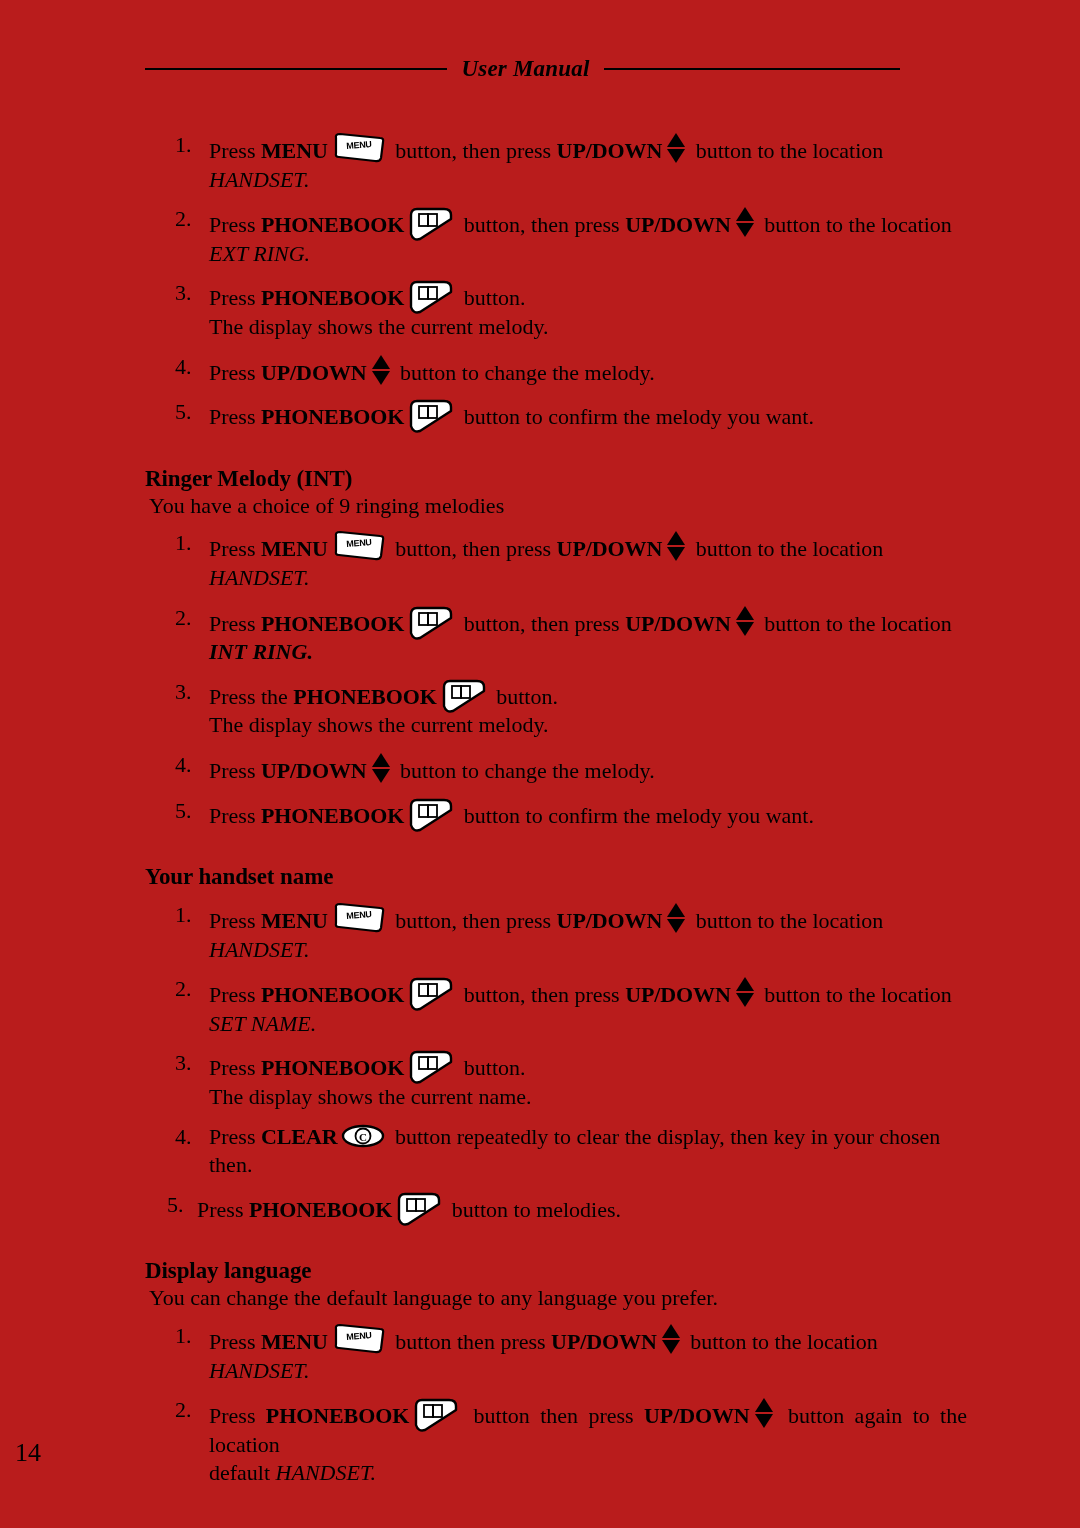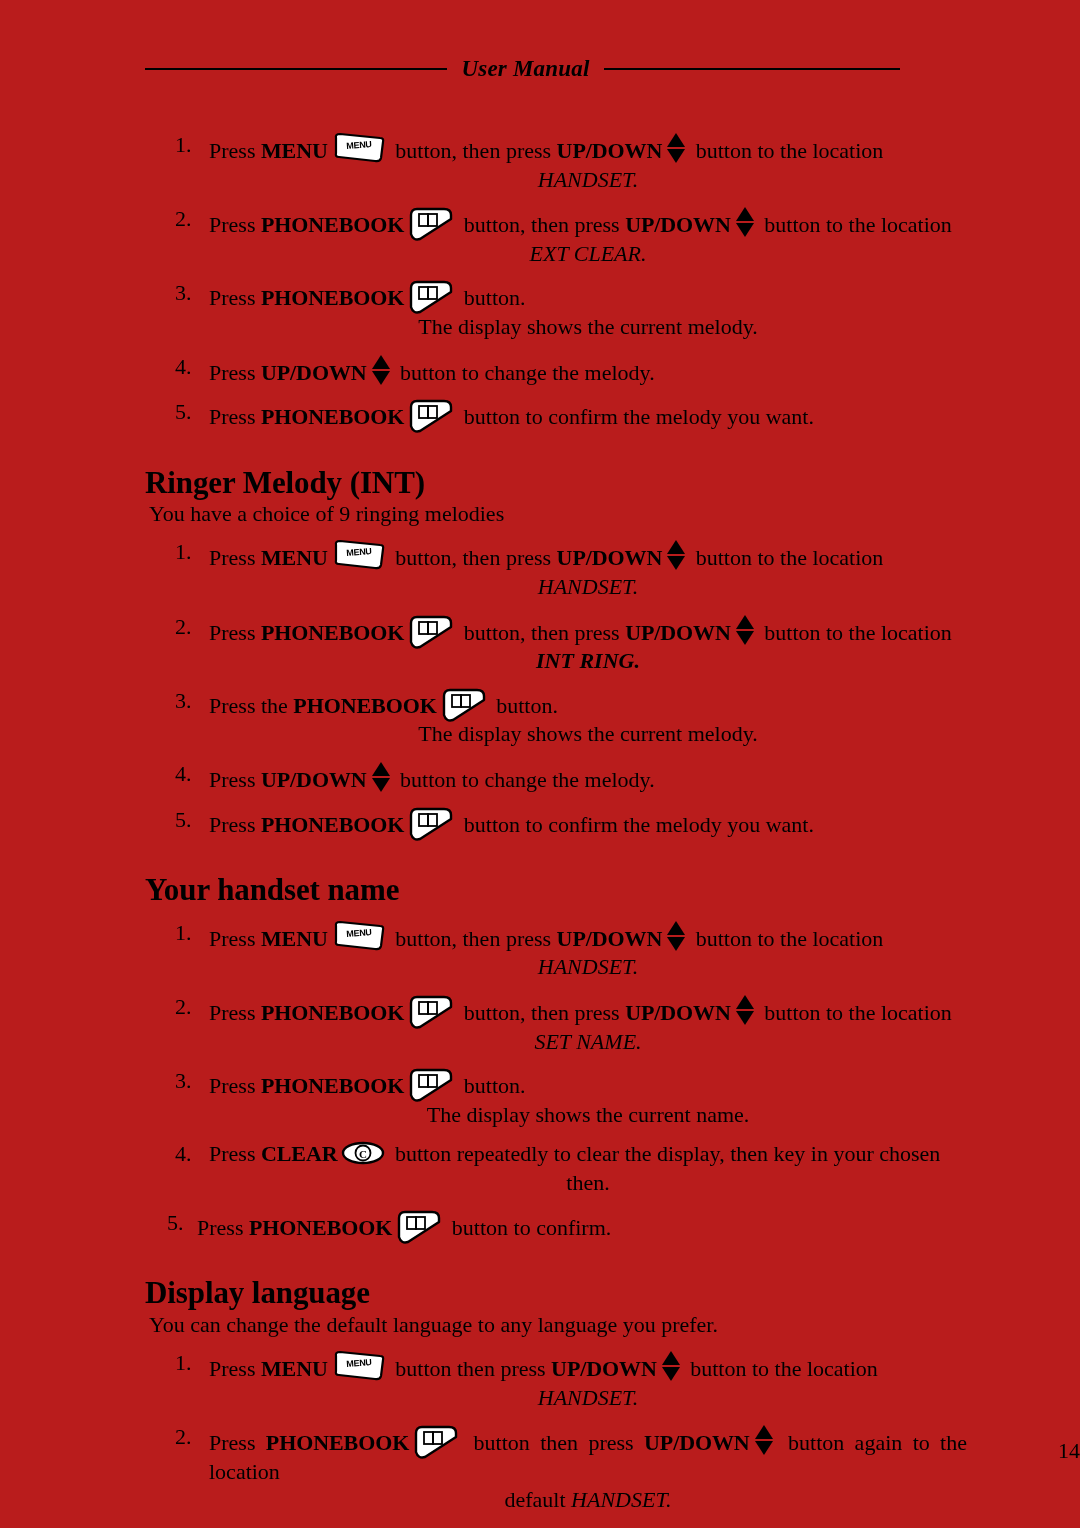--- a/index.html
+++ b/index.html
@@ -45,21 +45,21 @@
 
   
   .content {
     position: absolute;
     left: 145px;
     top: 120px;
     width: 822px;
   }
 
   h2.section-heading {
-    font-size: 31px;
+    font-size: 23px;
     font-weight: bold;
     margin: 0;
     padding: 0;
     line-height: 1.12;
     letter-spacing: -0.1px;
   }
   .section-intro {
     font-size: 22px;
     line-height: 1.18;
     margin: 1px 0 0 4px;
@@ -90,21 +90,21 @@
     font-size: 22px;
   }
   ol.steps > li.tight-num { padding-left: 52px; }
   ol.steps > li.tight-num .num { left: 22px; }
 
   ol.steps > li.nojust { text-align: left; }
 
   
   .runon {
     display: block;
-    text-align: center;
+    text-align: left;
   }
 
   b.kw {
     font-weight: bold;
     font-size: 22px;
     letter-spacing: -0.1px;
   }
   i.loc {
     font-style: italic;
     font-size: 22px;
@@ -163,22 +163,22 @@
   .icon-clear svg { display: block; }
   h2.section-heading { margin-top: 0; }
   .sec-gap-lg { height: 34px; }
 
   
   .page-number {
     position: absolute;
     left: 15px;
     right: 0;
     top: 1438px;
-    text-align: right;
-    font-size: 22px;
+    text-align: left;
+    font-size: 26px;
   }
 </style>
 </head>
 <body>
 
 <div class="page">
 
   <div class="header">
     <span class="rule left"></span>
     <span class="title">User Manual</span>
@@ -208,21 +208,21 @@
          <b class="kw">PHONEBOOK</b><span class="icon icon-phonebook"><svg viewBox="0 0 50 36" width="50" height="36">
                 <path d="M5 9 Q5 3 11 3 L38 3 Q45 3 45 9 L45 13 L14 33 Q7 35 5 28 Z" fill="#ffffff" stroke="#000000" stroke-width="2.4" stroke-linejoin="round"></path>
                 <rect x="13" y="8" width="9" height="12" fill="none" stroke="#000000" stroke-width="1.8"></rect>
                 <rect x="22" y="8" width="9" height="12" fill="none" stroke="#000000" stroke-width="1.8"></rect>
                 <line x1="22" y1="8" x2="22" y2="20" stroke="#000000" stroke-width="1.8"></line>
               </svg></span> <span>button, then press</span>
          <b class="kw">UP/DOWN</b><span class="icon icon-updown"><svg viewBox="0 0 22 34" width="22" height="34">
                 <polygon points="11,2 20,16 2,16" fill="#000000"></polygon>
                 <polygon points="11,32 2,18 20,18" fill="#000000"></polygon>
               </svg></span> <span>button to the location</span>
-         <span class="runon"><i class="loc">EXT CLEAR.</i></span></span>
+         <span class="runon"><i class="loc">EXT RING.</i></span></span>
       </li>
 
       <li class="nojust">
         <span class="num">3.</span>
         <span><span>Press</span>
          <b class="kw">PHONEBOOK</b><span class="icon icon-phonebook"><svg viewBox="0 0 50 36" width="50" height="36">
                 <path d="M5 9 Q5 3 11 3 L38 3 Q45 3 45 9 L45 13 L14 33 Q7 35 5 28 Z" fill="#ffffff" stroke="#000000" stroke-width="2.4" stroke-linejoin="round"></path>
                 <rect x="13" y="8" width="9" height="12" fill="none" stroke="#000000" stroke-width="1.8"></rect>
                 <rect x="22" y="8" width="9" height="12" fill="none" stroke="#000000" stroke-width="1.8"></rect>
                 <line x1="22" y1="8" x2="22" y2="20" stroke="#000000" stroke-width="1.8"></line>
@@ -379,21 +379,21 @@
       </li>
 
       <li class="nojust tight-num">
         <span class="num">5.</span>
         <span><span>Press</span>
          <b class="kw">PHONEBOOK</b><span class="icon icon-phonebook"><svg viewBox="0 0 50 36" width="50" height="36">
                 <path d="M5 9 Q5 3 11 3 L38 3 Q45 3 45 9 L45 13 L14 33 Q7 35 5 28 Z" fill="#ffffff" stroke="#000000" stroke-width="2.4" stroke-linejoin="round"></path>
                 <rect x="13" y="8" width="9" height="12" fill="none" stroke="#000000" stroke-width="1.8"></rect>
                 <rect x="22" y="8" width="9" height="12" fill="none" stroke="#000000" stroke-width="1.8"></rect>
                 <line x1="22" y1="8" x2="22" y2="20" stroke="#000000" stroke-width="1.8"></line>
-              </svg></span> <span>button to confirm.</span></span>
+              </svg></span> <span>button to melodies.</span></span>
       </li>
     </ol>
 
     <div class="sec-gap-lg"></div>
 
     <h2 class="section-heading">Display language</h2>
     <p class="section-intro">You can change the default language to any language you prefer.</p>
 
     <ol class="steps">
 

